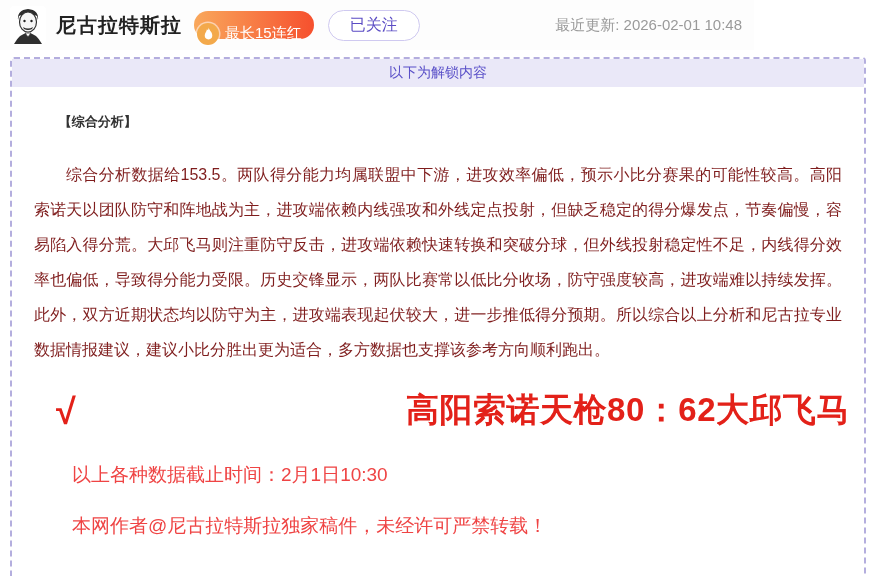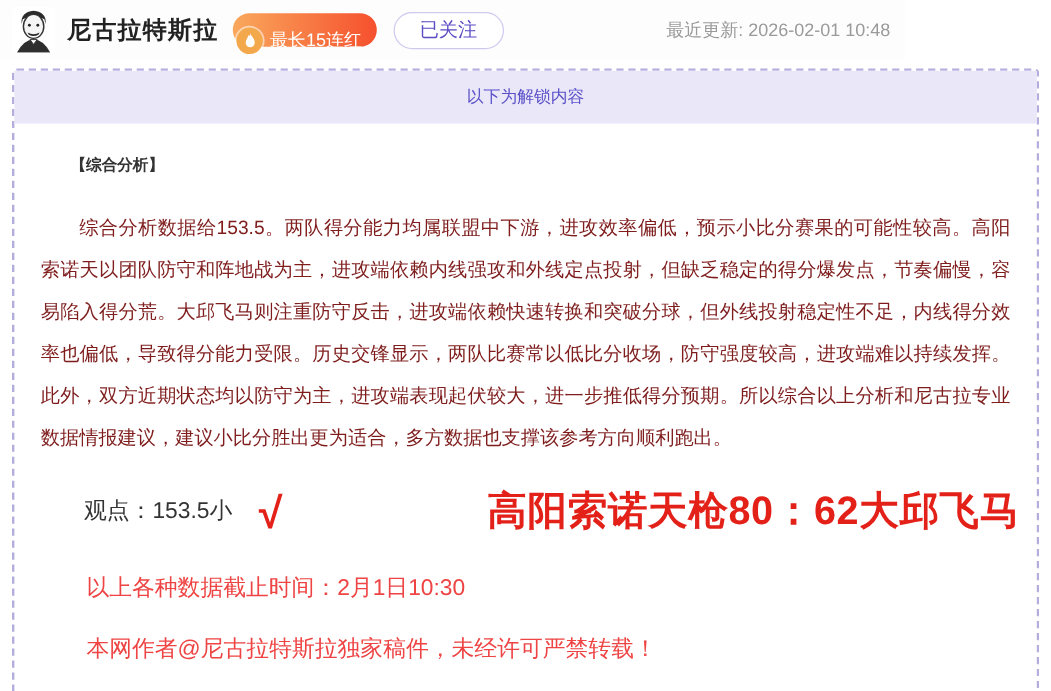--- a/index.html
+++ b/index.html
@@ -20,21 +20,21 @@
     box-shadow:0 0 0 1.5px rgba(255,255,255,.55); }
   .streak-badge .label { color:#fff; font-size:15px; margin-left:6px; }
   .follow-btn { margin-left:14px; height:31px; padding:0 21px; background:#fff;
     border:1px solid #cfc9f0; border-radius:999px; color:#5b4cc4; font-size:16px;
     cursor:pointer; font-family:inherit; }
   .update-time { margin-left:auto; color:#9a9a9a; font-size:15px; padding-right:2px; }
 
   
   .unlock-box { position:absolute; left:10px; top:57px; width:856px; height:540px;
     border:2px dashed #b4aede; border-radius:4px; background:#fff; }
-  .unlock-banner { height:44px; background:#eae8f8; display:flex; align-items:center;
+  .unlock-banner { height:28px; background:#eae8f8; display:flex; align-items:center;
     justify-content:center; color:#5a50c8; font-size:14px; }
 
   .content { padding:26px 22px 0 22px; color:#333; }
   .section-title { font-size:13px; font-weight:bold; color:#333; text-indent:1.9em;
     margin-bottom:26px; }
   .analysis { font-size:16px; line-height:35px; text-align:justify; text-indent:2em;
     color:#7f1d1d;margin-top:12px; }
 
   .viewpoint-row { display:flex; align-items:center; margin-top:22px; height:42px; }
   .viewpoint { font-size:19px; color:#333; margin-left:36px; }
@@ -78,21 +78,20 @@
 
 <div class="unlock-box">
   <div class="unlock-banner">以下为解锁内容</div>
 
   <div class="content">
     <div class="section-title">【综合分析】</div>
 
     <p class="analysis">综合分析数据给153.5。两队得分能力均属联盟中下游，进攻效率偏低，预示小比分赛果的可能性较高。高阳索诺天以团队防守和阵地战为主，进攻端依赖内线强攻和外线定点投射，但缺乏稳定的得分爆发点，节奏偏慢，容易陷入得分荒。大邱飞马则注重防守反击，进攻端依赖快速转换和突破分球，但外线投射稳定性不足，内线得分效率也偏低，导致得分能力受限。历史交锋显示，两队比赛常以低比分收场，防守强度较高，进攻端难以持续发挥。此外，双方近期状态均以防守为主，进攻端表现起伏较大，进一步推低得分预期。所以综合以上分析和尼古拉专业数据情报建议，建议小比分胜出更为适合，多方数据也支撑该参考方向顺利跑出。</p>
 
     <div class="viewpoint-row">
-      <span class="viewpoint">观点：153.5小</span>
       <span class="check-mark">√</span>
       <span class="result-highlight">高阳索诺天枪80：62大邱飞马</span>
     </div>
 
     <div class="meta-line first">以上各种数据截止时间：2月1日10:30</div>
     <div class="meta-line">本网作者@尼古拉特斯拉独家稿件，未经许可严禁转载！</div>
 
   </div>
 </div>
 

